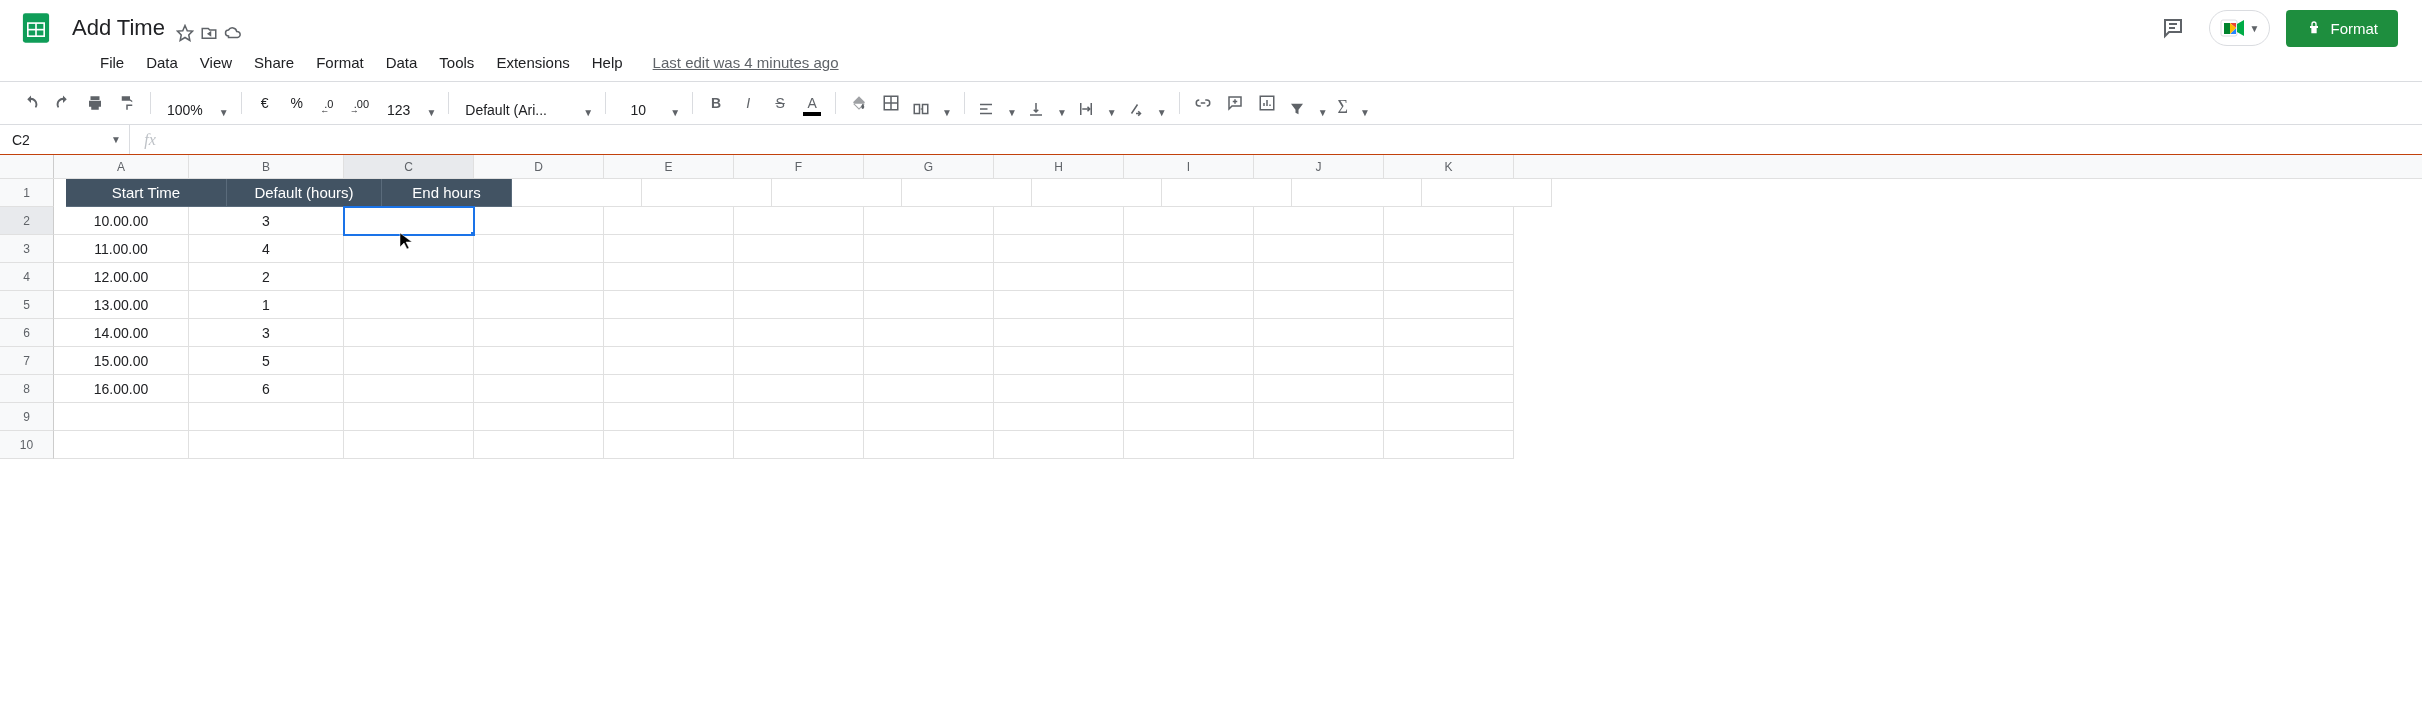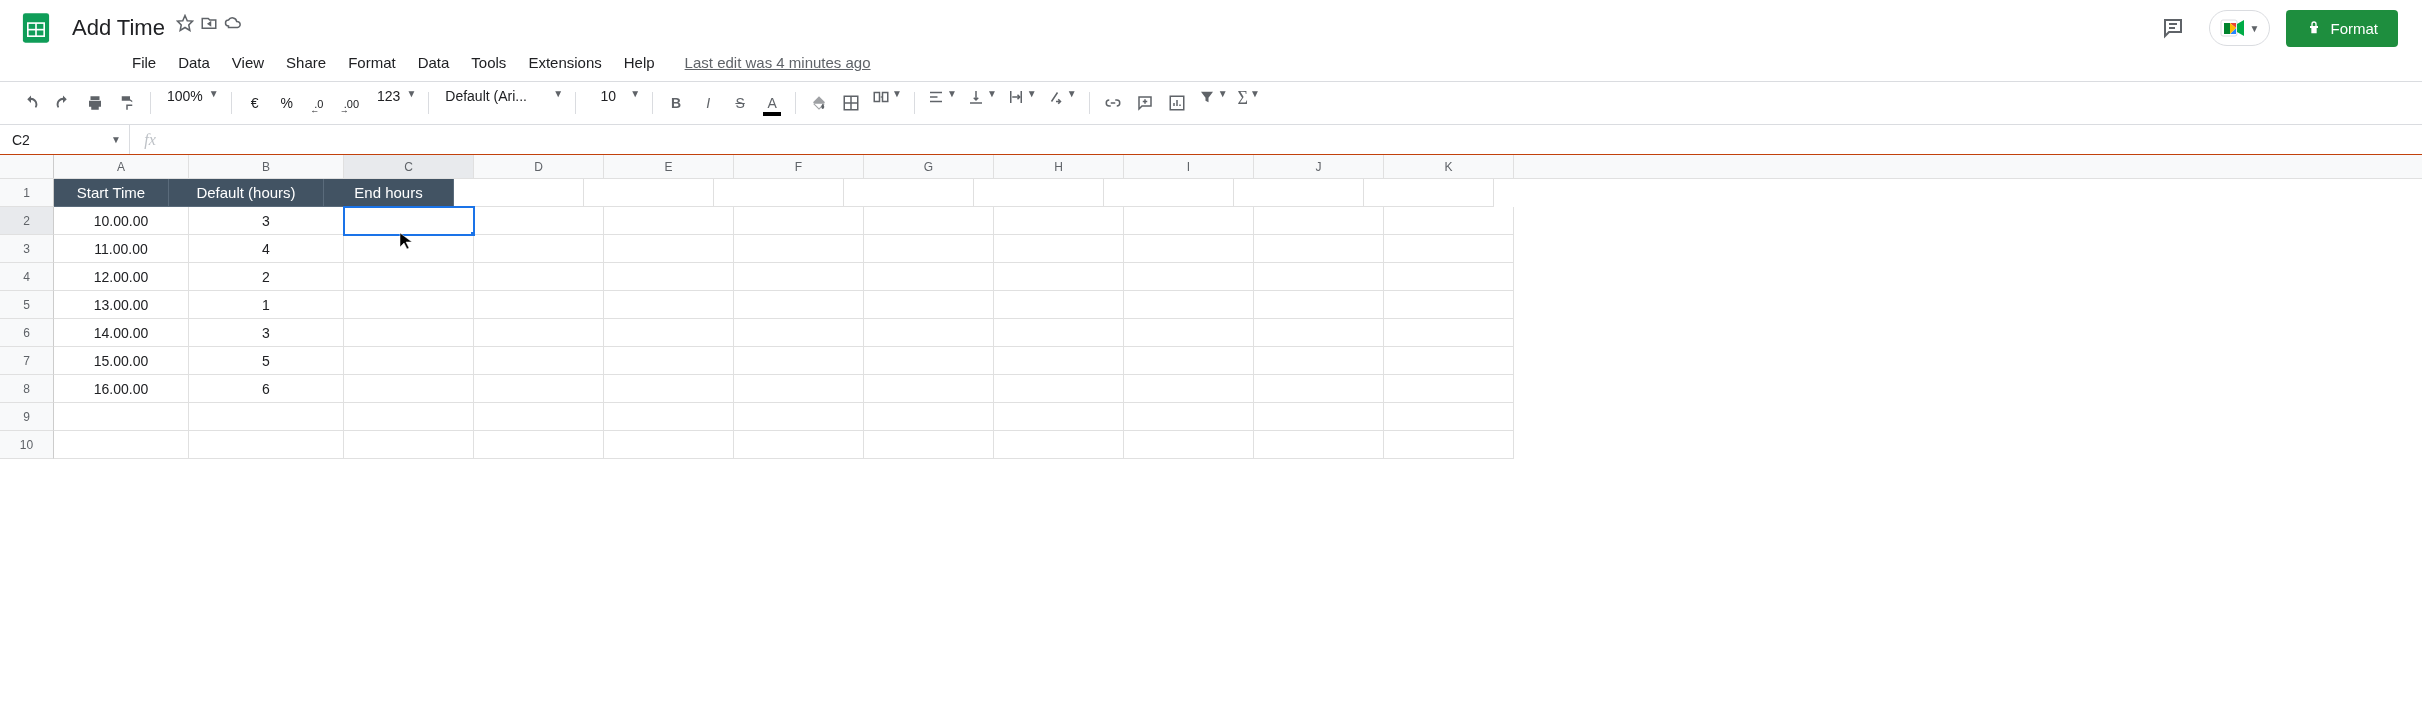--- a/index.html
+++ b/index.html
@@ -3,41 +3,41 @@
 <meta charset="utf-8">
 <style>
 * { box-sizing: border-box; margin: 0; padding: 0; }
 body { font-family: "Google Sans", Arial, sans-serif; font-size: 14px; color: #202124; background: #fff; overflow: hidden; }
 
 
 .header { display: flex; align-items: center; padding: 8px 16px 0 16px; }
 .logo { width: 40px; height: 40px; display: flex; align-items: center; justify-content: center; margin-right: 8px; }
 .logo svg { width: 36px; height: 36px; }
 .title-area { flex: 0 0 auto; }
-.doc-title-row { display: flex; align-items: flex-start; gap: 4px; padding-left: 2px; }
+.doc-title-row { display: flex; align-items: flex-end; gap: 4px; padding-left: 2px; }
 .doc-title { font-size: 22px; color: #202124; padding: 2px 6px; border-radius: 4px; }
 .title-icon { color: #5f6368; width: 20px; height: 20px; display: flex; align-items: center; justify-content: center; cursor: pointer; }
 .header-spacer { flex: 1; }
 .header-right { display: flex; align-items: center; gap: 16px; padding-right: 8px; }
 .comments-btn { width: 40px; height: 40px; border-radius: 50%; display: flex; align-items: center; justify-content: center; color: #5f6368; cursor: pointer; }
 .meet-btn { display: flex; align-items: center; gap: 4px; padding: 6px 10px; border: 1px solid #dadce0; border-radius: 24px; cursor: pointer; }
 .share-btn { display: flex; align-items: center; gap: 8px; background: #1e8e3e; color: #fff; padding: 10px 20px; border-radius: 4px; font-weight: 500; font-size: 15px; cursor: pointer; }
 
-.menu-row { display: flex; align-items: center; gap: 2px; padding: 2px 0 6px 90px; font-size: 15px; color: #202124; margin-left: 32px; }
+.menu-row { display: flex; align-items: center; gap: 2px; padding: 2px 0 6px 90px; font-size: 15px; color: #202124; }
 .menu-item { padding: 4px 10px; border-radius: 4px; cursor: pointer; }
 .last-edit { margin-left: 18px; color: #5f6368; text-decoration: underline; cursor: pointer; }
 
 .divider { height: 1px; background: #dadce0; width: 100%; }
 
 
 .toolbar { display: flex; align-items: center; padding: 6px 16px; gap: 2px; border-bottom: 1px solid #dadce0; }
 .tb-btn { min-width: 30px; height: 30px; display: flex; align-items: center; justify-content: center; color: #5f6368; border-radius: 2px; cursor: pointer; padding: 0 4px; font-size: 14px; }
 .tb-sep { width: 1px; height: 22px; background: #dadce0; margin: 0 6px; }
 .tb-text { color: #202124; font-size: 14px; padding: 0 4px; }
-.tb-drop { display: flex; align-items: flex-start; gap: 2px; }
+.tb-drop { display: flex; align-items: flex-end; gap: 12px; }
 .drop-arrow { font-size: 10px; color: #5f6368; }
 .font-name-box { width: 110px; overflow: hidden; white-space: nowrap; text-overflow: ellipsis; }
 .font-size-box { width: 40px; text-align: center; }
 .text-color-btn { position: relative; }
 .text-color-underline { position: absolute; bottom: 2px; left: 6px; right: 6px; height: 4px; background: #000; }
 
 
 .formula-row { display: flex; align-items: center; border-bottom: 1px solid #c2410c; height: 30px; }
 .name-box { width: 130px; display: flex; align-items: center; justify-content: space-between; padding: 0 8px 0 12px; border-right: 1px solid #dadce0; height: 100%; font-family: Arial; font-size: 14px; }
 .name-box-drop { font-size: 10px; color: #5f6368; }
@@ -318,21 +318,21 @@
       <div class="col-h" style="width: 130px;">J</div>
       <div class="col-h" style="width: 130px;">K</div>
     </div>
     <div class="cursor" style="left:399px; top:77px;">
     <svg width="14" height="18" viewBox="0 0 14 18">
         <path d="M1 1l0 14 4-4 3 6 2-1-3-6 6 0z" fill="#000" stroke="#fff" stroke-width="0.5"></path>
       </svg>
   </div>
 <div class="row">
       <div class="row-h">1</div>
-      <div class="cell hdr-cell" style="width: 115px;">Start Time</div>
+      <div class="cell hdr-cell" style="width: 161px; margin-left: 12px;">Start Time</div>
       <div class="cell hdr-cell" style="width: 155px;">Default (hours)</div>
       <div class="cell hdr-cell" style="width: 130px;">End hours</div>
       <div class="cell" style="width: 130px;"></div>
       <div class="cell" style="width: 130px;"></div>
       <div class="cell" style="width: 130px;"></div>
       <div class="cell" style="width: 130px;"></div>
       <div class="cell" style="width: 130px;"></div>
       <div class="cell" style="width: 130px;"></div>
       <div class="cell" style="width: 130px;"></div>
       <div class="cell" style="width: 130px;"></div>

